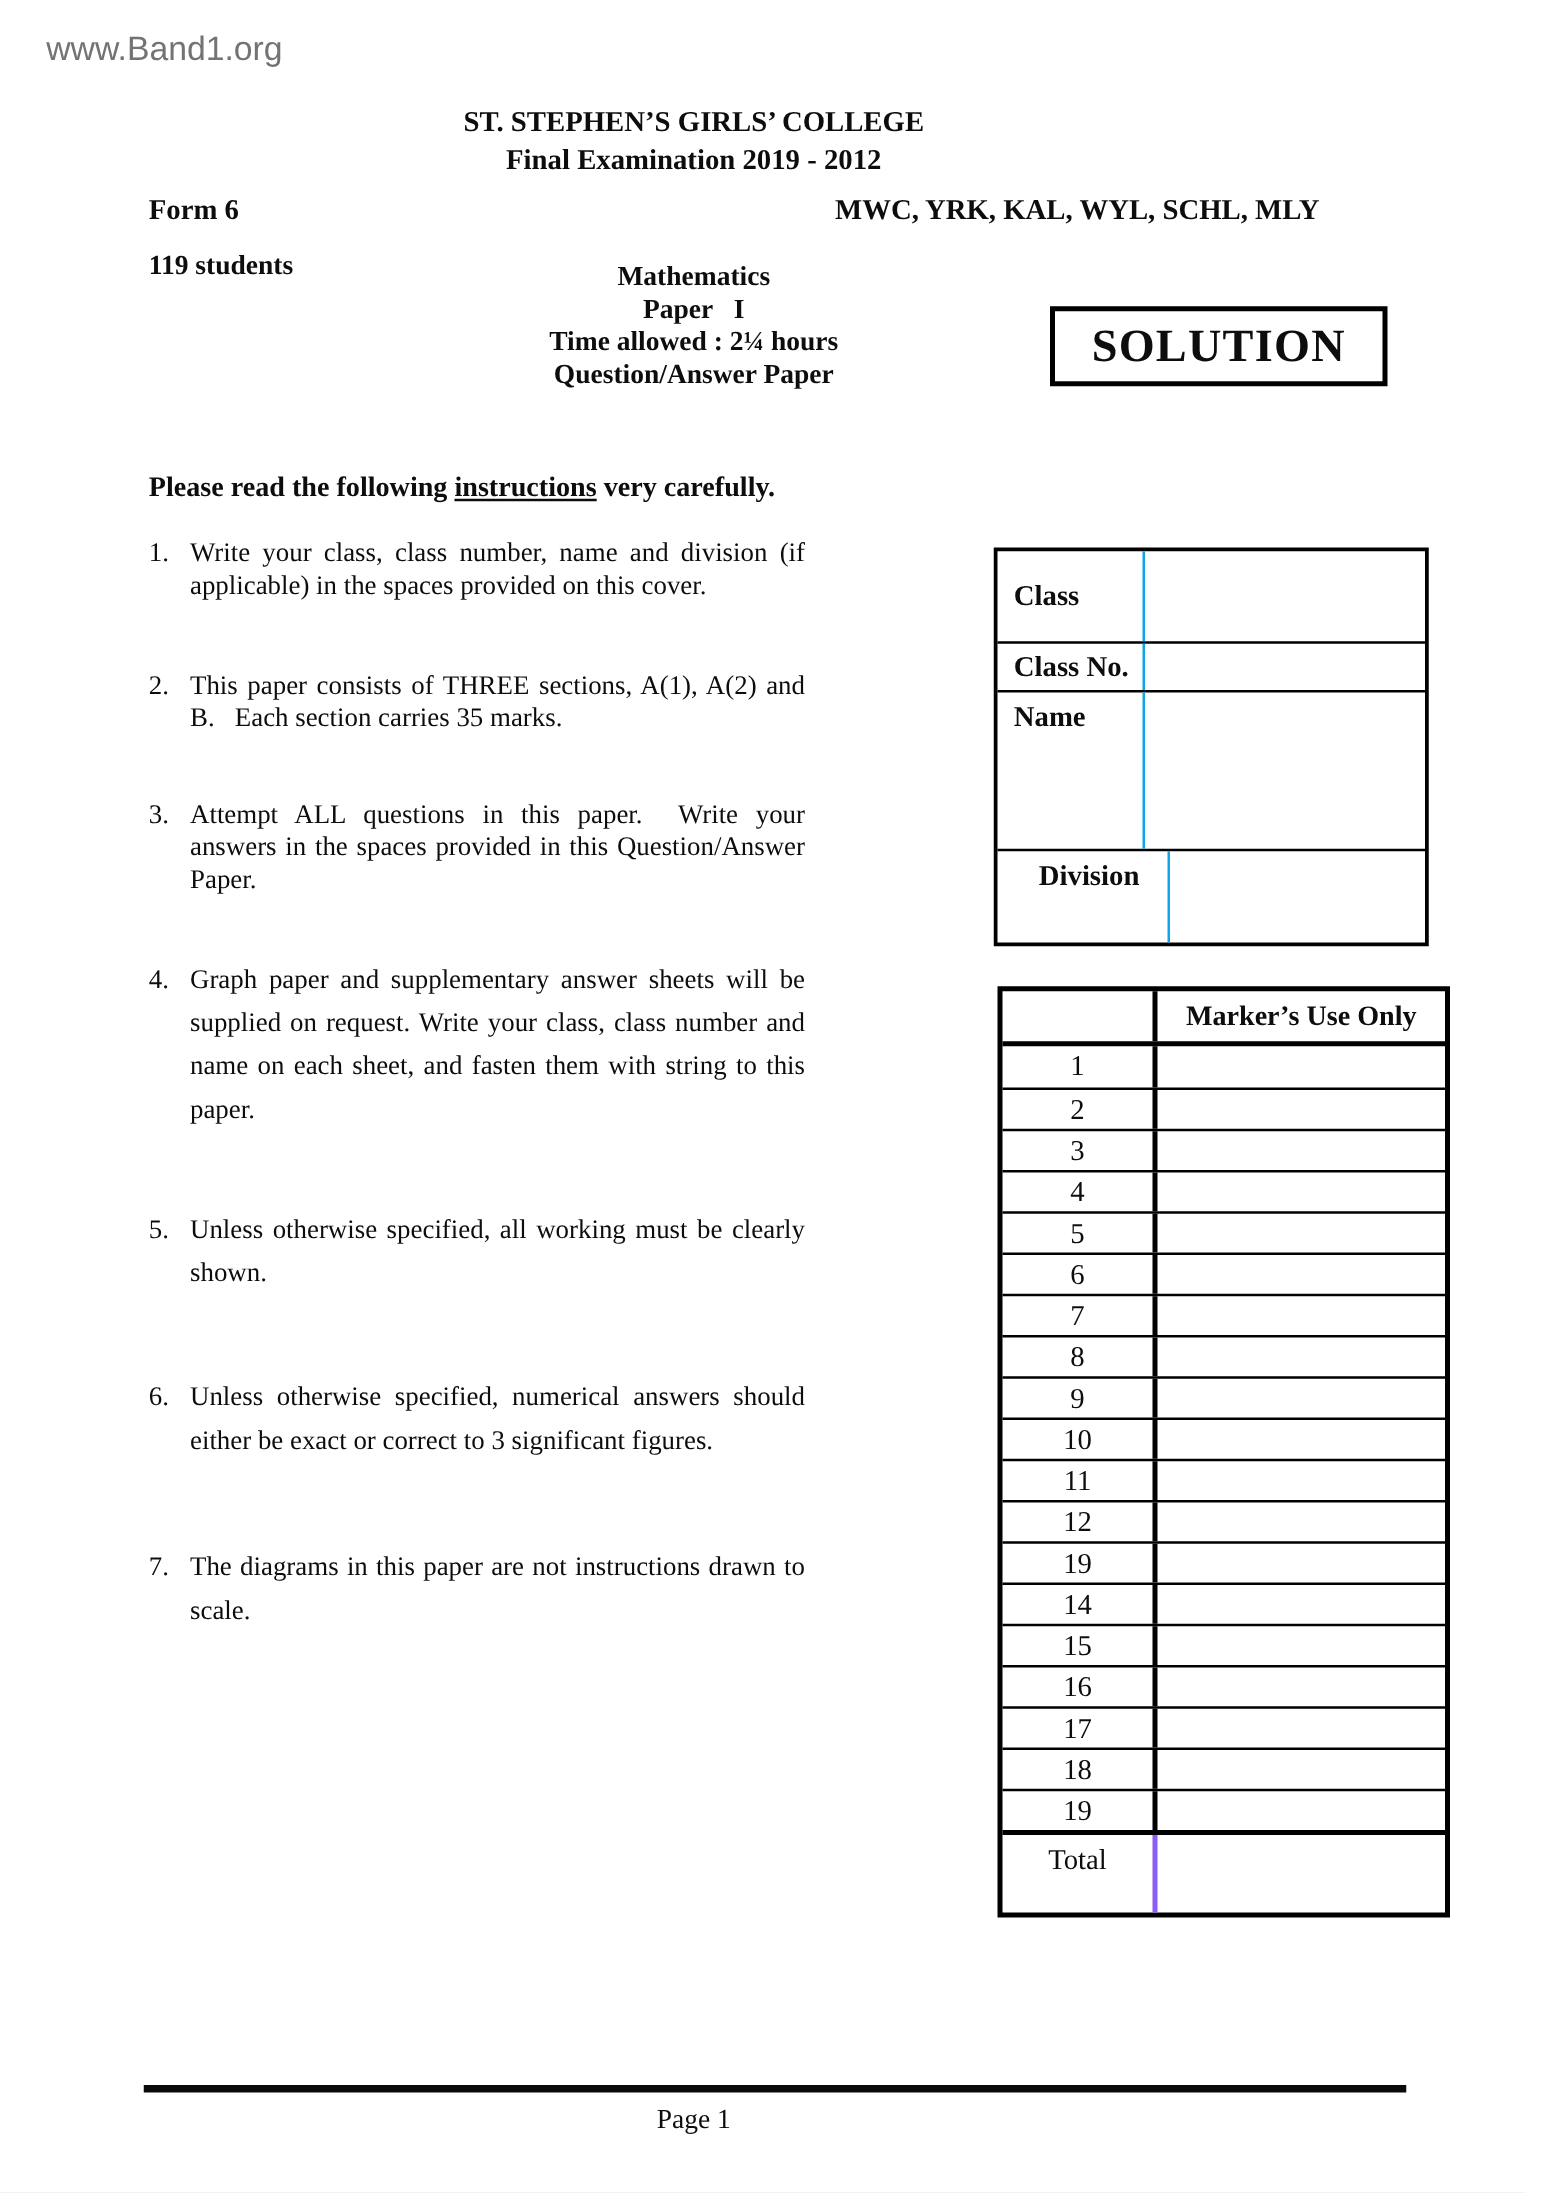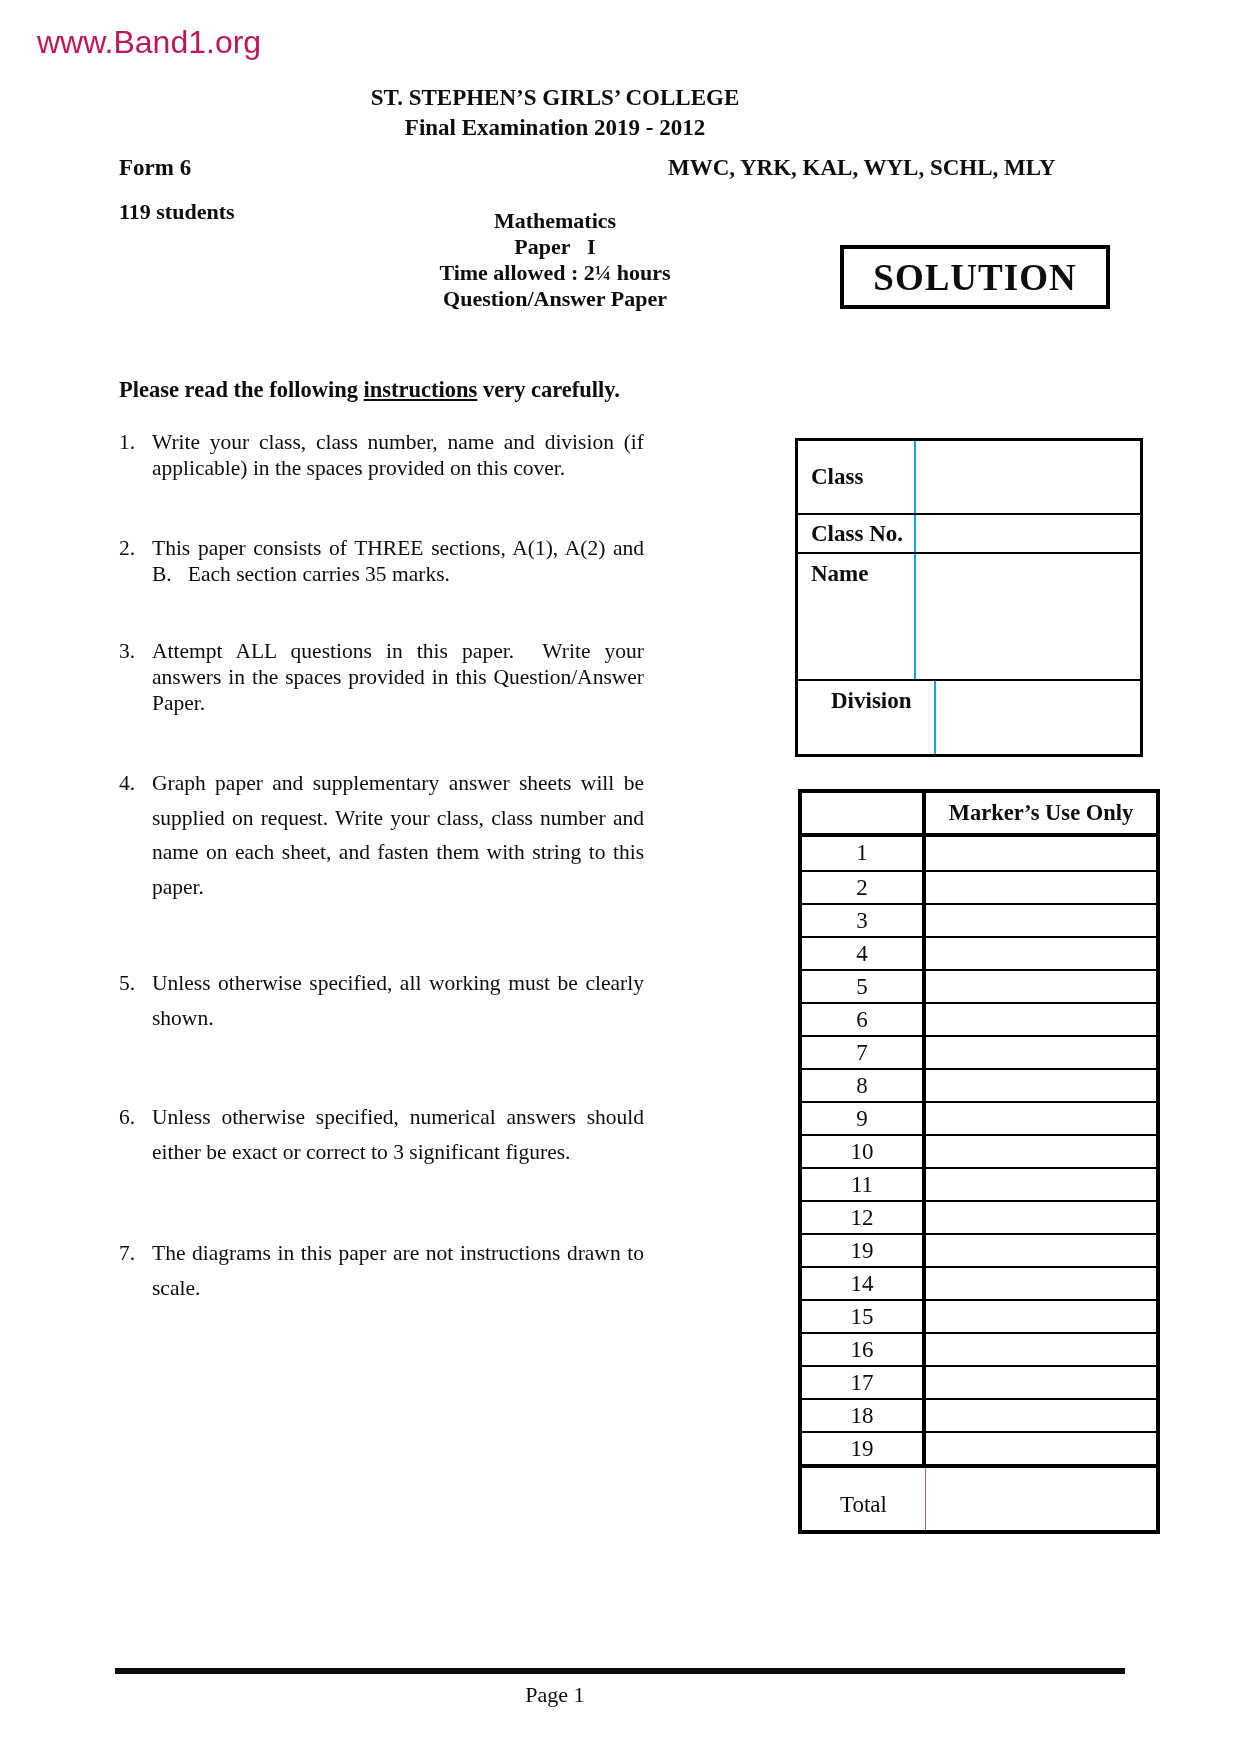--- a/index.html
+++ b/index.html
@@ -9,21 +9,21 @@
     width:1240px; height:1754px;
     background:#ffffff;
     font-family:"Liberation Serif","DejaVu Serif",serif;
     color:#0d0d0d;
     overflow:hidden;
     margin:0 auto;
   }
   .watermark {
     position:absolute; left:37px; top:24px;
     font-family:"Liberation Sans","DejaVu Sans",sans-serif;
-    font-size:32px; font-weight:normal; color:#be185d;
+    font-size:27px; font-weight:normal; color:#737373;
   }
   .center-col { position:absolute; left:0; width:1110px; text-align:center; }
   .school-block { top:83px; font-weight:bold; font-size:23px; line-height:30px; }
   .form-label  { position:absolute; left:119px; top:155px; font-weight:bold; font-size:23px; }
   .class-codes { position:absolute; left:668px; top:155px; font-weight:bold; font-size:23px; }
   .students    { position:absolute; left:119px; top:199px; font-weight:bold; font-size:22px; }
   .subject-block { top:208px; font-weight:bold; font-size:22px; line-height:26px; }
   .solution-box {
     position:absolute; left:840px; top:245px; width:270px; height:64px;
     border:4px solid #000;
@@ -66,22 +66,22 @@
   }
   .m-row { display:flex; height:33px; border-top:2px solid #000; }
   .m-row.first { border-top:0; }
   .m-row .m-num {
     width:124px; flex:none; border-right:4px solid #000;
     text-align:center; font-size:23px; line-height:31px;
   }
   .m-row .m-blank { flex:1; }
   .m-total { display:flex; height:66px; border-top:4px solid #000; }
   .m-total .m-num {
-    width:124px; flex:none; border-right:1px solid #8b5cf6;
-    text-align:center; font-size:23px; padding-top:24px;
+    width:124px; flex:none; border-right:4px solid #8b5cf6;
+    text-align:center; font-size:23px; padding-top:7px;
   }
   .m-total .m-blank { flex:1; }
 
   .footer-rule { position:absolute; left:115px; top:1668px; width:1010px; height:6px; background:#0a0a0a; }
   .footer-page { top:1682px; font-size:22px; }
 </style>
 </head>
 <body>
 
 <div class="page">

